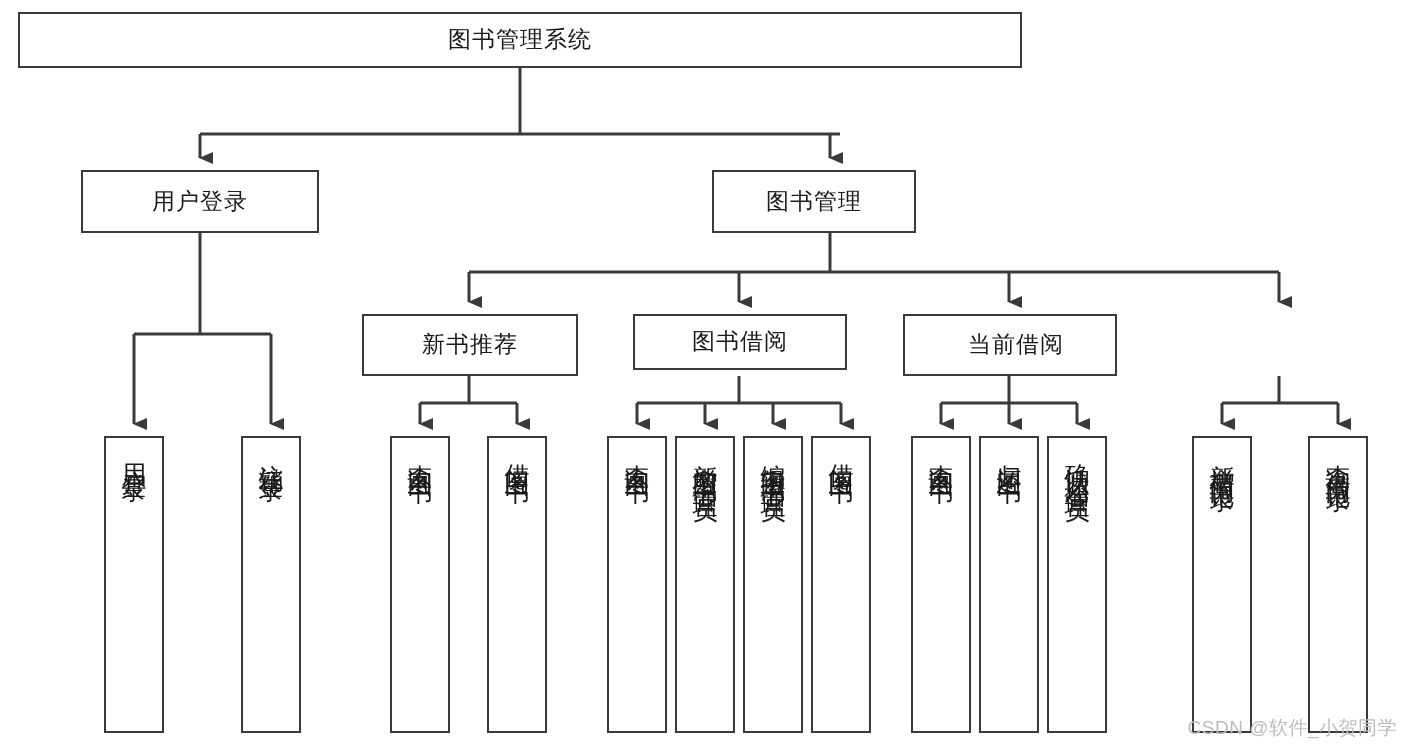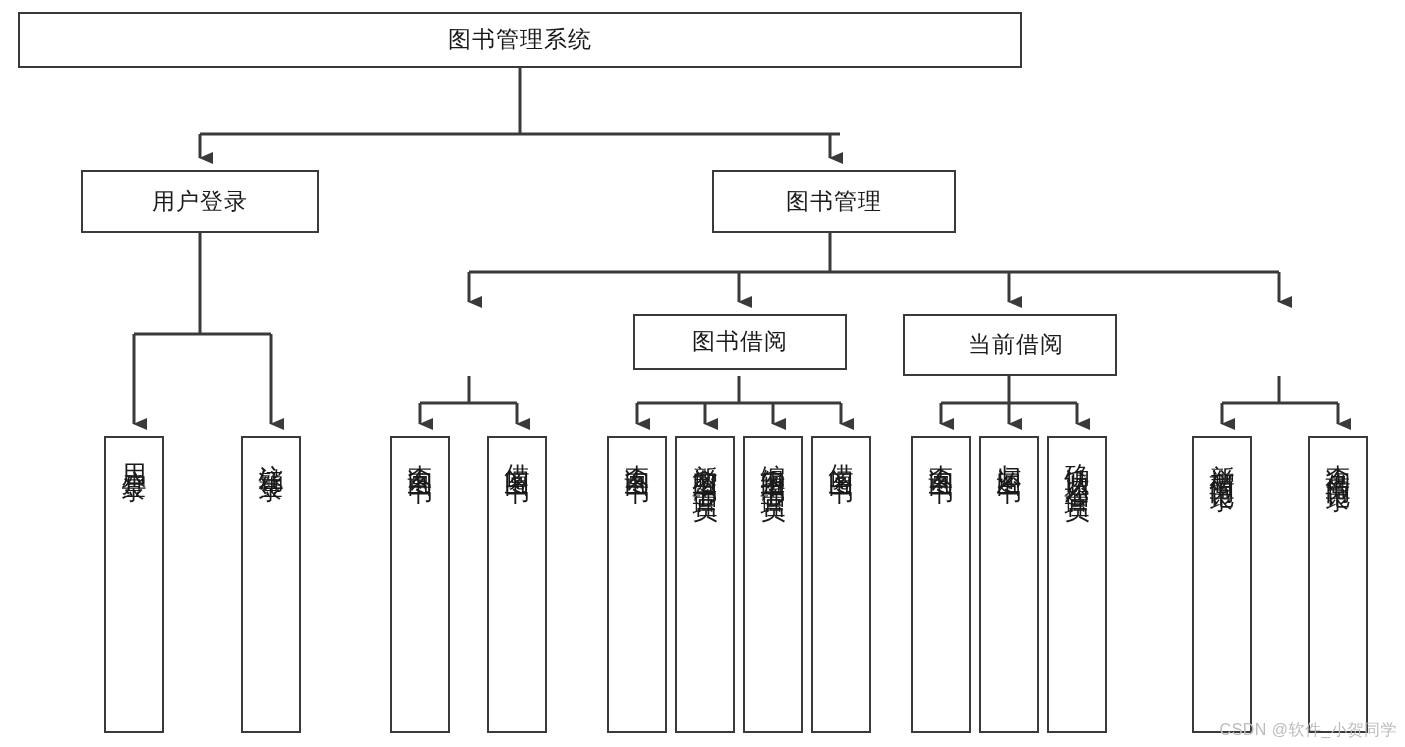--- a/index.html
+++ b/index.html
@@ -58,21 +58,21 @@
     writing-mode: vertical-rl;
     text-orientation: upright;
     font-size: 25px;
     letter-spacing: 5px;
     line-height: 1;
   }
   .watermark {
     position: absolute;
     right: 8px;
     bottom: 6px;
-    font-size: 16px;
+    font-size: 19px;
     color: #bcbcbc;
     z-index: 3;
     white-space: nowrap;
     letter-spacing: 0.5px;
   }
 </style>
 </head>
 <body>
 
 <div id="diagram-root">
@@ -128,24 +128,27 @@
   </svg>
 
   <div class="node node-root" style="left:18px; top:12px; width:1004px; height:56px;font-family:Liberation Serif, serif;">
     <span class="label">图书管理系统</span>
   </div>
 
   <div class="node node-l1" style="left:81px; top:170px; width:238px; height:63px;">
     <span class="label">用户登录</span>
   </div>
 
-  <div class="node node-l1" style="left:712px; top:170px; width:244px; height:63px;justify-content:center;">
+  <div class="node node-l1" style="left:712px; top:170px; width:204px; height:63px;justify-content:center;">
     <span class="label">图书管理</span>
   </div>
 
+  <div class="node node-l2" style="left:362px; top:314px; width:216px; height:62px;">
+    <span class="label">新书推荐</span>
+  </div>
 
   <div class="node node-l2" style="left:633px; top:314px; width:214px; height:56px;">
     <span class="label">图书借阅</span>
   </div>
 
   <div class="node node-l2" style="left:903px; top:314px; width:214px; height:62px;padding-left:12px;">
     <span class="label">当前借阅</span>
   </div>
 
 

